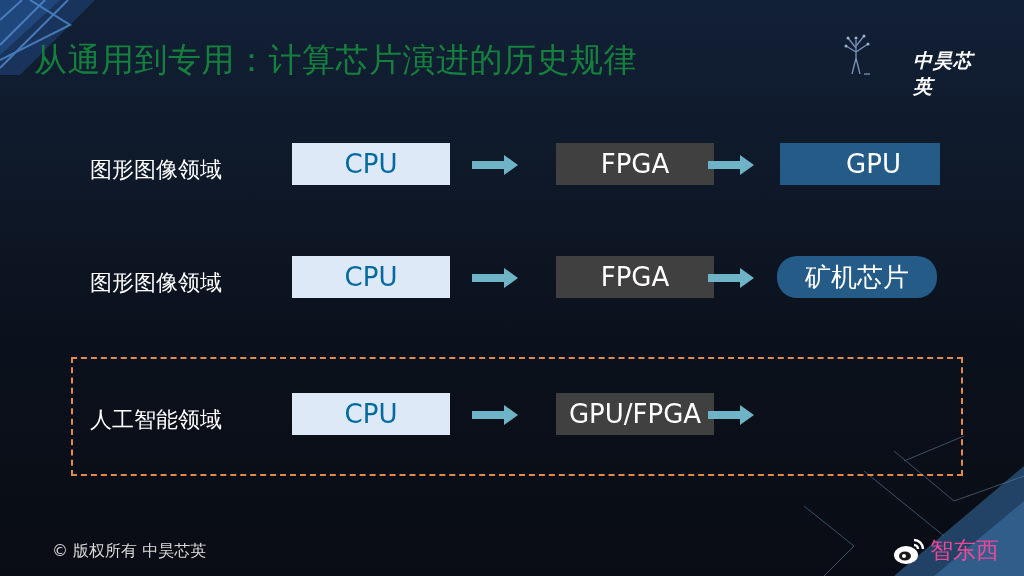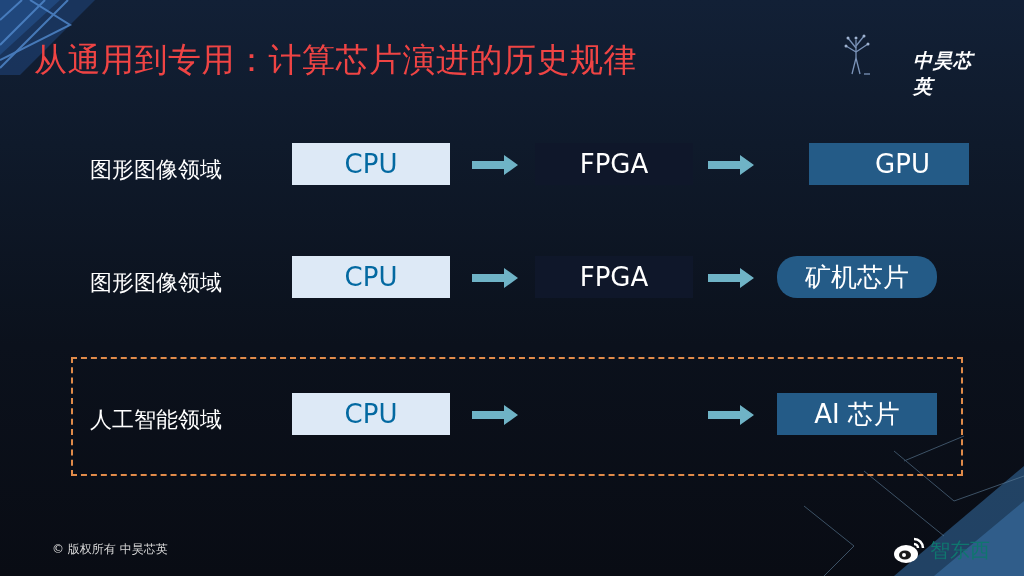--- a/index.html
+++ b/index.html
@@ -7,55 +7,55 @@
   body {
     position:relative;
     background: linear-gradient(180deg, #122036 0%, #0f1a2b 25%, #0b111c 60%, #090c14 100%);
     font-family: "DejaVu Sans", "Liberation Sans", sans-serif;
     color:#fff;
   }
   .deco-tl { position:absolute; left:0; top:0; width:160px; height:80px; }
   .deco-br { position:absolute; right:0; bottom:0; width:280px; height:170px; }
   .title {
     position:absolute; left:34px; top:38px;
-    font-size:33px; color:#ef4444; letter-spacing:0.5px; white-space:nowrap;
+    font-size:33px; color:#15803d; letter-spacing:0.5px; white-space:nowrap;
   }
   .logo { position:absolute; left:842px; top:30px; width:140px; height:48px; }
   .logo-mark { position:absolute; left:0; top:0; width:38px; height:48px; }
   .logo-text {
     position:absolute; left:40px; top:18px;
     font-size:19px; font-weight:bold; font-style:italic; color:#ffffff; letter-spacing:1px;margin-left:31px;
   }
   .row { position:absolute; left:0; width:1024px; height:50px; }
   .row-label {
     position:absolute; left:90px; top:12px;
     font-size:22px; color:#ffffff; white-space:nowrap;
   }
   .box {
     position:absolute; top:0; height:42px;
     display:flex; align-items:center; justify-content:center;
     font-size:26px; white-space:nowrap;
   }
   .box.b1 { left:292px; width:158px; background:#dde9f6; color:#0369a1; }
-  .box.b2 { left:535px; width:158px; background:#0f172a; color:#ffffff; }
+  .box.b2 { left:556px; width:158px; background:#404040; color:#ffffff; }
   .box.b3 { width:160px; background:#245b87; color:#ffffff; }
   .arrow { position:absolute; top:12px; width:46px; height:20px; }
   .dashed {
     position:absolute; left:71px; top:357px; width:892px; height:119px;
     border:2px dashed #e08b4a;
   }
   .footer-left {
     position:absolute; left:52px; top:541px;
-    font-size:12px; color:#d9d9d9; white-space:nowrap;
+    font-size:16px; color:#d9d9d9; white-space:nowrap;
   }
   .watermark {
     position:absolute; left:892px; top:535px;
     display:flex; align-items:center; gap:4px;
   }
-  .watermark-text { font-size:20px; color:#0f766e; white-space:nowrap; }
+  .watermark-text { font-size:23px; color:#ec4899; white-space:nowrap; }
 </style>
 </head>
 <body>
 
 <svg class="deco-tl" viewBox="0 0 160 80">
   <polygon points="0,0 95,0 20,75 0,75" fill="#1c3a66" opacity="0.8"></polygon>
   <polygon points="0,0 60,0 0,55" fill="#24508a" opacity="0.7"></polygon>
   <g stroke="#4f86c9" stroke-width="2" fill="none" opacity="0.85">
     <line x1="0" y1="20" x2="22" y2="0"></line>
     <line x1="0" y1="45" x2="45" y2="0"></line>
@@ -104,21 +104,21 @@
 <div class="row" style="top:143px;">
   <div class="row-label">图形图像领域</div>
   <div class="box b1">CPU</div>
   <svg class="arrow" style="left:472px;" viewBox="0 0 46 20">
       <polygon points="0,6 32,6 32,0 46,10 32,20 32,14 0,14" fill="#6fb3c6"></polygon>
     </svg>
   <div class="box b2">FPGA</div>
   <svg class="arrow" style="left:708px;" viewBox="0 0 46 20">
       <polygon points="0,6 32,6 32,0 46,10 32,20 32,14 0,14" fill="#6fb3c6"></polygon>
     </svg>
-  <div class="box b3" style="left:809px;padding-left:27px;">GPU</div>
+  <div class="box b3" style="left:780px;padding-left:27px;">GPU</div>
 </div>
 
 <div class="row" style="top:256px;">
   <div class="row-label">图形图像领域</div>
   <div class="box b1">CPU</div>
   <svg class="arrow" style="left:472px;" viewBox="0 0 46 20">
       <polygon points="0,6 32,6 32,0 46,10 32,20 32,14 0,14" fill="#6fb3c6"></polygon>
     </svg>
   <div class="box b2">FPGA</div>
   <svg class="arrow" style="left:708px;" viewBox="0 0 46 20">
@@ -126,24 +126,24 @@
     </svg>
   <div class="box b3" style="left:777px;border-radius:20px;">矿机芯片</div>
 </div>
 
 <div class="row" style="top:393px;">
   <div class="row-label">人工智能领域</div>
   <div class="box b1">CPU</div>
   <svg class="arrow" style="left:472px;" viewBox="0 0 46 20">
       <polygon points="0,6 32,6 32,0 46,10 32,20 32,14 0,14" fill="#6fb3c6"></polygon>
     </svg>
+  <div class="box b2">GPU/FPGA</div>
   <svg class="arrow" style="left:708px;" viewBox="0 0 46 20">
       <polygon points="0,6 32,6 32,0 46,10 32,20 32,14 0,14" fill="#6fb3c6"></polygon>
     </svg>
-  <div class="box b3" style="left:777px;">AI 芯片</div>
 </div>
 
 <div class="footer-left">© 版权所有 中昊芯英</div>
 
 <div class="watermark">
   <svg width="34" height="30" viewBox="0 0 34 30">
     <ellipse cx="14" cy="19" rx="12" ry="9" fill="#ffffff"></ellipse>
     <ellipse cx="13" cy="20" rx="6" ry="4.5" fill="#1a1a1a"></ellipse>
     <circle cx="12" cy="20" r="2" fill="#ffffff"></circle>
     <path d="M22 4 A9 9 0 0 1 31 13" stroke="#fff" stroke-width="2.5" fill="none"></path>

